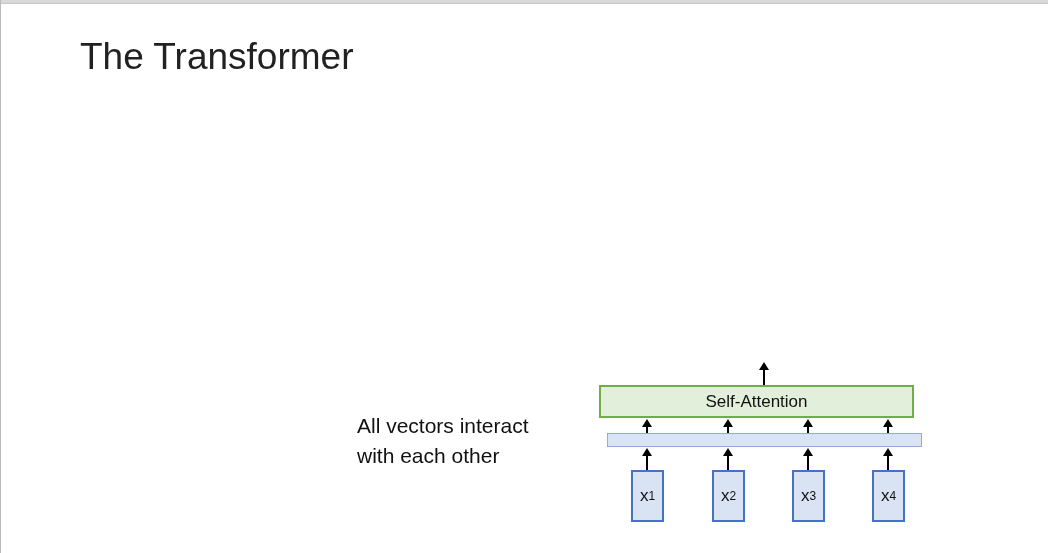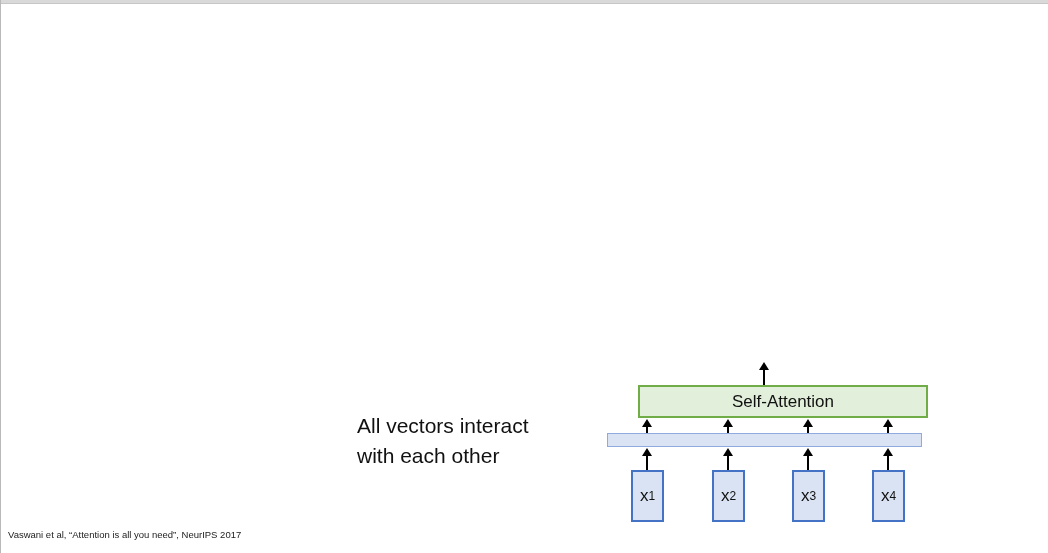--- a/index.html
+++ b/index.html
@@ -50,22 +50,22 @@
   .citation {
     position: absolute;
     left: 8px; top: 529px;
     font-size: 9.5px;
     color: #222222;
     white-space: nowrap;
   }
   
   .attn-box {
     position: absolute;
-    left: 638px; top: 385px;
-    width: 290px; height: 33px;
+    left: 599px; top: 385px;
+    width: 315px; height: 33px;
     box-sizing: border-box;
     background: var(--attention-fill, #e2efda);
     border: 2px solid var(--attention-border, #70ad47);
     display: flex;
     align-items: center;
     justify-content: center;
     font-size: 17px;
     color: #111111;
   }
   .embed-bar {
@@ -113,20 +113,21 @@
   }
 </style>
 </head>
 <body>
 
 <div class="slide">
 
   <div class="top-border"></div>
   <div class="left-border"></div>
 
+  <div class="slide-title">The Transformer</div>
 
   <div class="annotation">All vectors interact
 with each other</div>
 
   <div class="arrow" style="left:758px; top:362px; height:23px;">
     <div class="head"></div>
     <div class="shaft"></div>
   </div>
 
   <div class="attn-box">
@@ -179,15 +180,14 @@
   </div>
   <div class="input-box" style="left:792px;">
     <span>x</span>
       <sub>3</sub>
   </div>
   <div class="input-box" style="left:872px;">
     <span>x</span>
       <sub>4</sub>
   </div>
 
-  <div class="citation">Vaswani et al, “Attention is all you need”, NeurIPS 2017</div>
 
 </div>
 
 </body></html>

